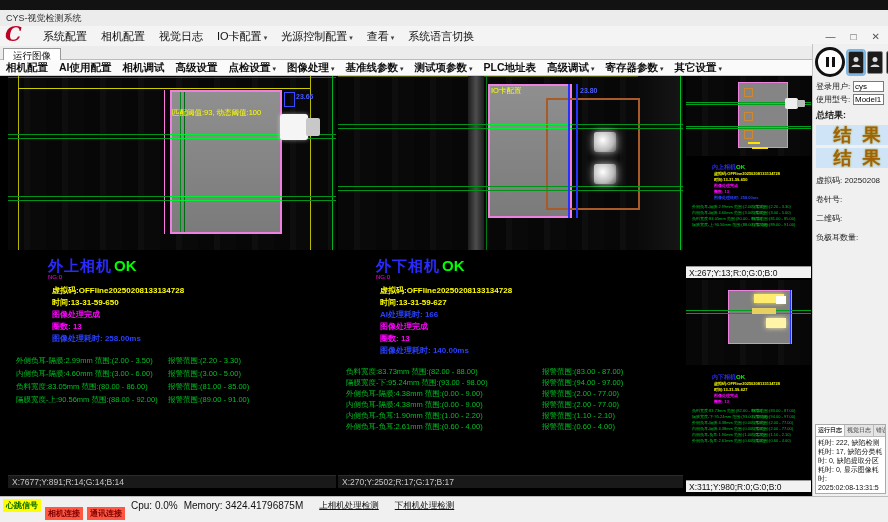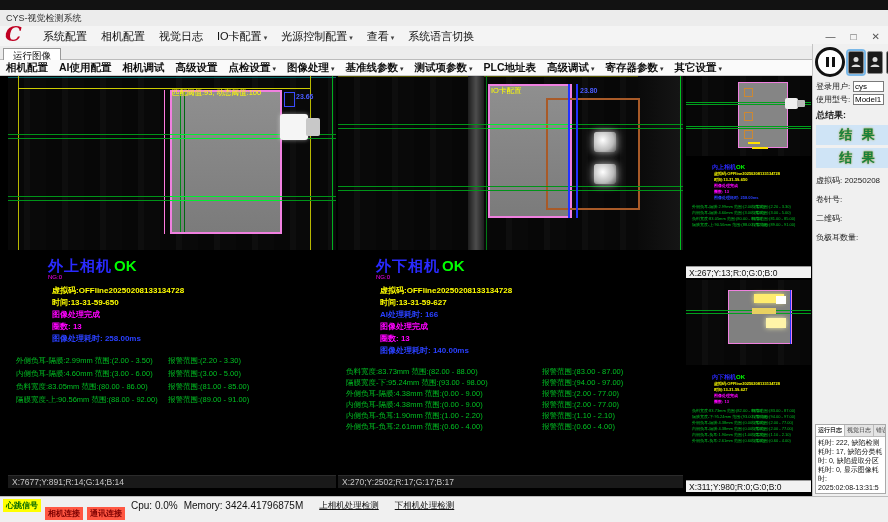--- a/index.html
+++ b/index.html
@@ -88,21 +88,21 @@
              display:flex;align-items:center;justify-content:center;gap:3px;box-sizing:content-box;}
   .btn-pause i{display:block;width:3px;height:10px;background:#111;}
   .sb-btn{width:14px;height:21px;background:#1b1b1b;border:1px solid #888;border-radius:2px;
           display:flex;align-items:center;justify-content:center;}
   .sb-btn.sel{outline:2px solid #7ab8e8;}
   .sb-field{display:flex;align-items:center;margin:2px 1px 0 3px;}
   .sb-label{font-size:8px;color:#222;width:37px;flex:none;}
   .sb-input{width:31px;height:11px;font-size:8px;border:1px solid #7a7a7a;background:#fff;padding:0 1px;box-sizing:border-box;}
   .result-label{font-size:9px;color:#222;margin:4px 0 0 3px;font-weight:bold;}
   .result-block{margin:3px 3px 0 3px;height:20px;background:#cfe4f6;display:flex;align-items:center;justify-content:center;}
-  .result-block span{color:#15803d;font-size:13px;font-weight:bold;letter-spacing:3px;text-shadow:0 0 2px #998800;}
+  .result-block span{color:#a16207;font-size:18px;font-weight:bold;letter-spacing:3px;text-shadow:0 0 2px #998800;}
   .sb-info{margin:7px 0 0 3px;font-size:8px;color:#222;}
   .sb-info-row{margin-bottom:8px;white-space:nowrap;}
   .log-box{position:absolute;left:2px;top:380px;width:71px;bottom:2px;background:#fff;border:1px solid #aaa;box-sizing:border-box;overflow:hidden;}
   .log-tabs{display:flex;border-bottom:1px solid #bbb;background:#e4e4e4;}
   .log-tab{font-size:6px;padding:1px 2px;color:#333;border-right:1px solid #bbb;white-space:nowrap;}
   .log-tab.active{background:#fff;font-weight:bold;}
   .log-body{font-size:7px;line-height:9px;color:#111;padding:1px 2px;word-break:break-all;}
 
   
   .statusbar{left:0;top:496px;width:888px;height:26px;background:#f0f0f0;border-top:1px solid #bbb;
@@ -195,21 +195,21 @@
         <div class="h-line" style="left:0;top:120px;width:328px;background:#009418"></div>
         <div class="h-line" style="left:0;top:124px;width:328px;background:#009418"></div>
         <div class="h-line" style="left:162px;top:58px;width:112px;background:#00ef30"></div>
         <div class="h-line" style="left:162px;top:62px;width:112px;background:#00ef30"></div>
         <div class="h-line" style="left:162px;top:120px;width:112px;background:#00ef30"></div>
         <div class="h-line" style="left:162px;top:124px;width:112px;background:#00ef30"></div>
         <div style="position:absolute;left:272px;top:38px;width:28px;height:26px;background:#f5f5f5;border-radius:3px;box-shadow:0 0 4px rgba(255,255,255,.5)"></div>
         <div style="position:absolute;left:298px;top:42px;width:14px;height:18px;background:#c8c8c8;border-radius:2px"></div>
         <div style="position:absolute;left:276px;top:16px;width:9px;height:13px;border:1px solid #3a4cff"></div>
         <div class="blue-text" style="left:288px;top:17px">23.66</div>
-        <div class="ov-label" style="left:164px;top:12px">匹配阈值:93, 动态阈值:100</div>
+        <div class="ov-label" style="left:164px;top:32px">匹配阈值:93, 动态阈值:100</div>
       </div>
 
       <div class="text-area">
         <div class="cam-head">
           <span class="cam-title">外上相机</span><span class="cam-ok">OK</span>
         </div>
         <div class="ng-line">NG:0</div>
         <div class="info-lines">
           <div class="info-line c-y">虚拟码:OFFline20250208133134728</div>
           <div class="info-line c-y">时间:13-31-59-650</div>

